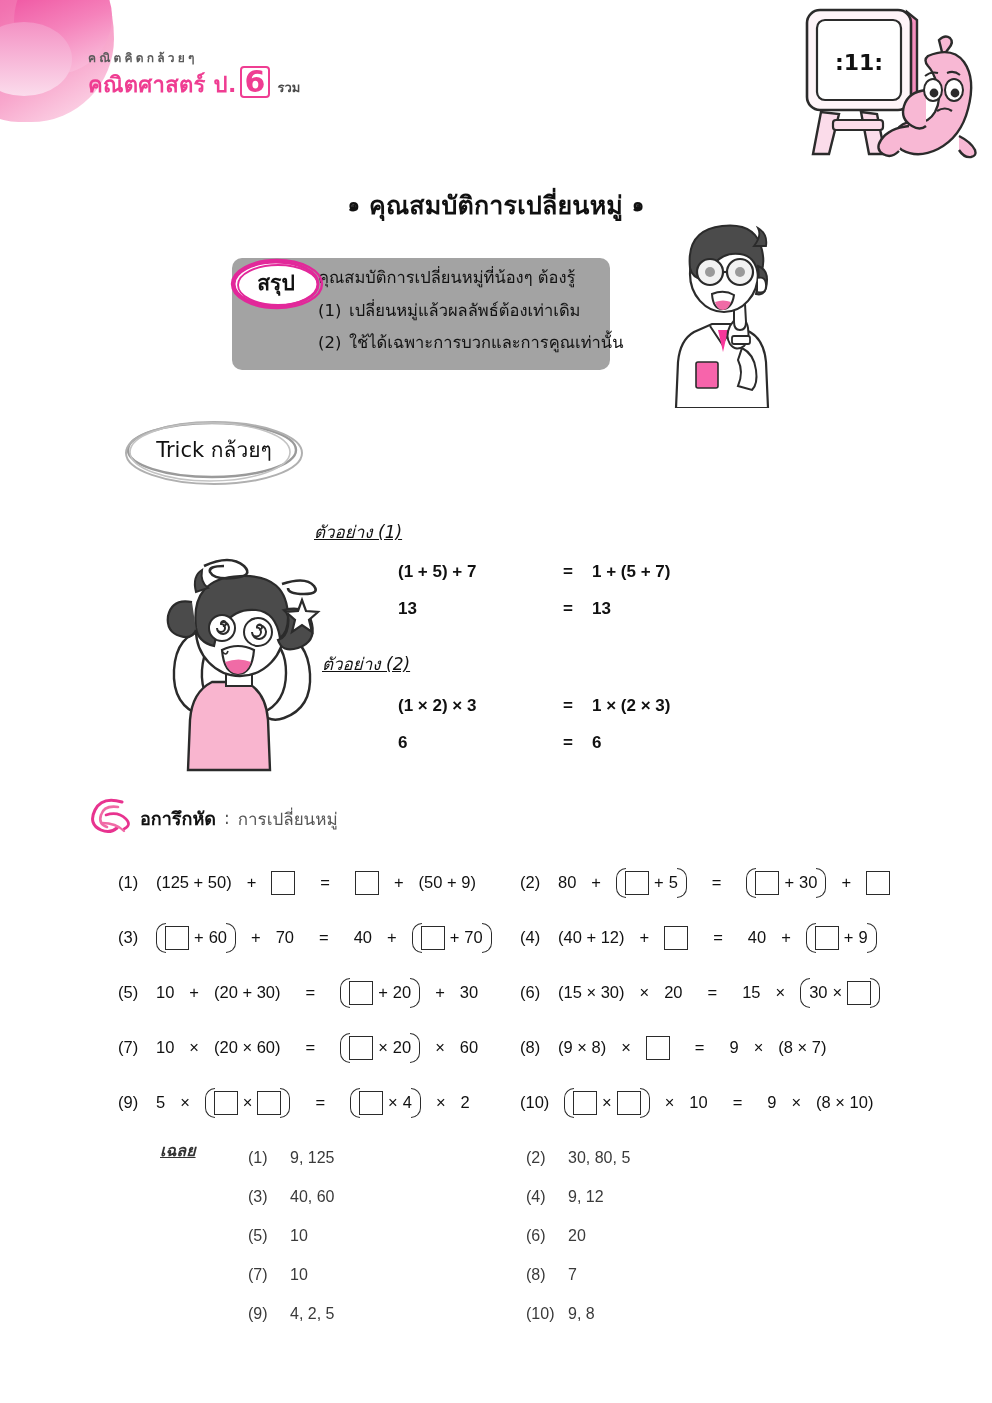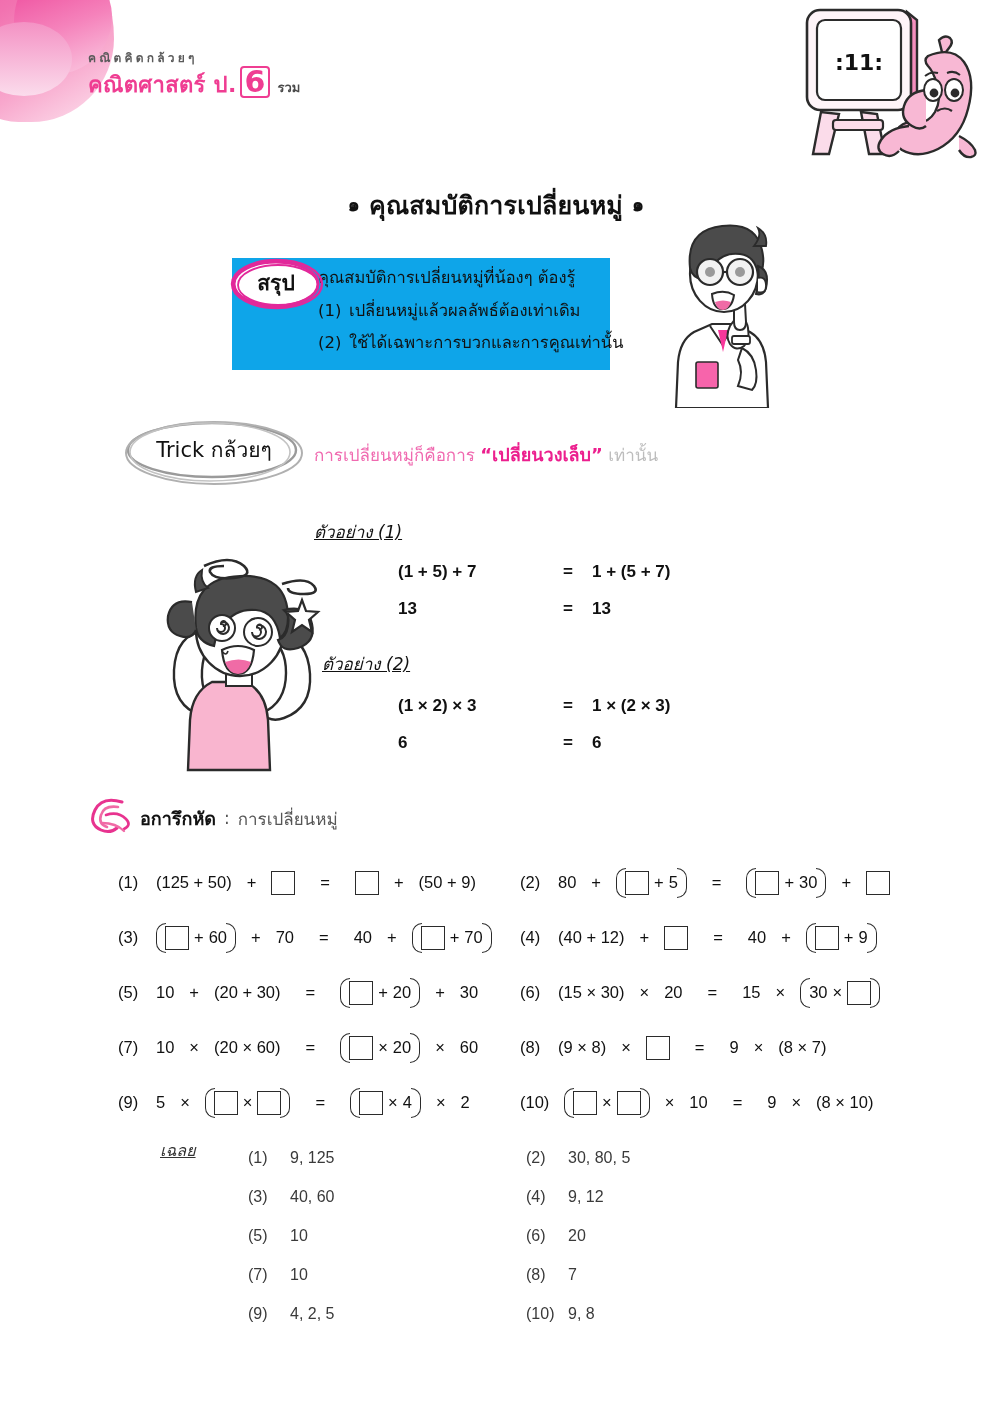--- a/index.html
+++ b/index.html
@@ -74,22 +74,23 @@
     font-size: 25px; font-weight: 700; color: #111;
     font-family: "DejaVu Sans", sans-serif;
     letter-spacing: 0.2px;
   }
   .title-orn { font-size: 19px; vertical-align: 3px; }
 
   
   .summary-wrap { position: absolute; left: 232px; top: 258px; z-index: 3; }
   .summary-box {
     width: 378px; min-height: 112px;
-    background: #0ea5e9;
+    background: #a3a3a3;
     padding: 12px 6px 12px 86px;
+    border-radius: 10px;
   }
   .summary-badge {
     position: absolute; left: -4px; top: 0px;
     width: 96px; height: 52px; z-index: 4;
   }
   .summary-badge .blabel {
     position: absolute; left: 0; top: 0; width: 96px; height: 52px;
     display: flex; align-items: center; justify-content: center;
     font-size: 21px; font-weight: 700; color: #111;
     font-family: "DejaVu Sans", sans-serif;
@@ -179,21 +180,21 @@
     border: 1.6px solid #2b2b2b;
   }
   .paren::before { left: 0; border-right: none; border-radius: 14px 0 0 14px; }
   .paren::after { right: 0; border-left: none; border-radius: 0 14px 14px 0; }
   .eqs { padding: 0 10px; }
 
   
   .answers { position: absolute; left: 160px; top: 1138px; width: 720px; z-index: 3; }
   .ans-head {
     position: absolute; left: 0; top: 0;
-    font-size: 16px; font-style: italic; font-weight: 400;
+    font-size: 16px; font-style: italic; font-weight: 700;
     text-decoration: underline; color: #333;
     font-family: "DejaVu Sans", sans-serif;
   }
   .ans-grid { margin-left: 88px; }
   .ans-row { display: flex; height: 39px; align-items: center; }
   .ans-cell { width: 278px; display: flex; font-size: 16px; color: #3a3a3a;
               font-family: "Liberation Sans", sans-serif; }
   .ans-n { width: 42px; flex: none; }
   .ans-n.w10 { width: 42px; }
 </style>
@@ -309,23 +310,20 @@
 </div>
 
 <div class="trick-wrap">
   <div class="trick-badge">
     <svg width="192" height="74" viewBox="0 0 192 74" style="position:absolute;left:0;top:0;">
       <ellipse cx="94" cy="34" rx="84" ry="27" fill="#ffffff" stroke="#9a9a9a" stroke-width="2.4"></ellipse>
       <ellipse cx="96" cy="37" rx="88" ry="31" fill="none" stroke="#b0b0b0" stroke-width="2"></ellipse>
       <ellipse cx="92" cy="36" rx="80" ry="29" fill="none" stroke="#c3c3c3" stroke-width="1.6"></ellipse>
     </svg>
     <div class="tlabel">Trick กล้วยๆ</div>
-  </div>
-  <div class="trick-text">
-    <span>การเปลี่ยนหมู่ก็คือการ </span><b>“เปลี่ยนวงเล็บ”</b><span class="tail"> เท่านั้น</span>
   </div>
 </div>
 
 <div class="ex-label ex1-label">ตัวอย่าง (1)</div>
 <div class="eq-grid ex1-eq">
   <div class="eq-row">
     <span class="eq-l">(1 + 5) + 7</span>
     <span class="eq-m">=</span>
     <span class="eq-r">1 + (5 + 7)</span>
   </div>

